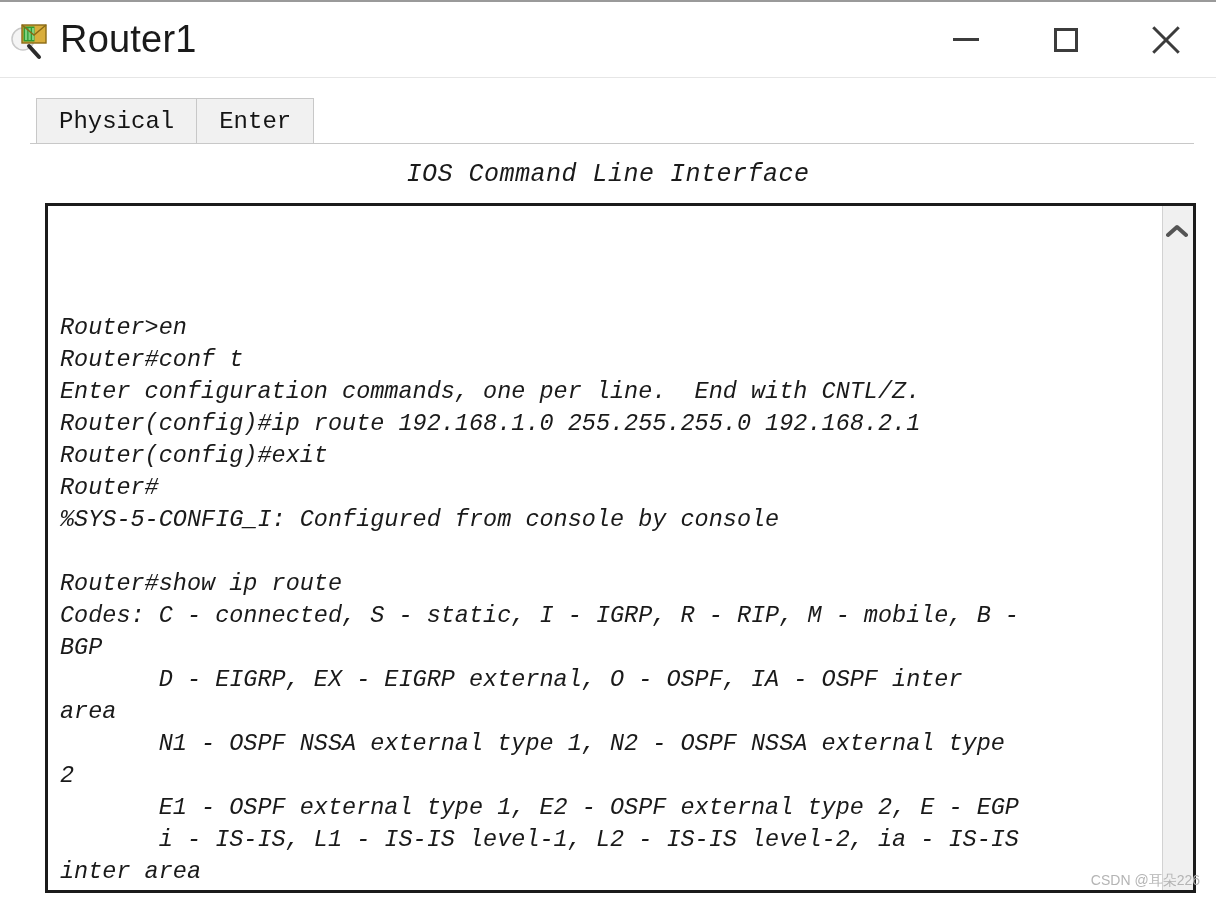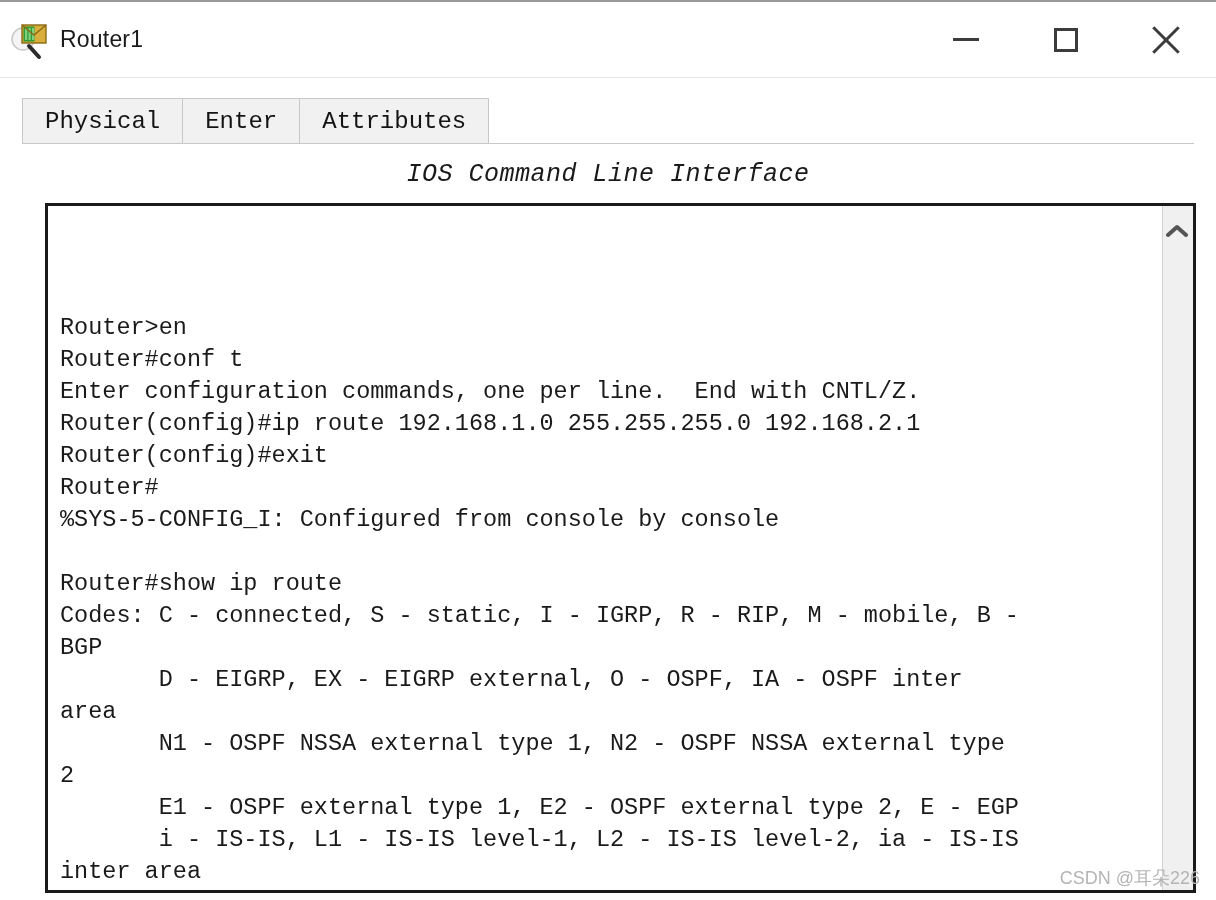--- a/index.html
+++ b/index.html
@@ -29,21 +29,21 @@
     align-items: center;
     border-bottom: 1px solid #e6e6e6;
   }
   .title-icon {
     width: 42px; height: 42px;
     margin-left: 8px;
     flex: 0 0 auto;
     position: relative;
   }
   .title-text {
-    font-size: 23px;
+    font-size: 38px;
     color: #1a1a1a;
     margin-left: 10px;
     font-family: "Liberation Sans", sans-serif;
     white-space: nowrap;
     letter-spacing: 0.2px;
   }
   .win-controls {
     margin-left: auto;
     display: flex;
     align-items: center;
@@ -73,23 +73,24 @@
     width: 36px; height: 3px; background: #3c3c3c;
   }
   .glyph-close::before { transform: translate(-50%,-50%) rotate(45deg); }
   .glyph-close::after  { transform: translate(-50%,-50%) rotate(-45deg); }
 
   
   .tabstrip {
     position: relative;
     height: 52px;
     margin-top: 14px;
-    padding-left: 22px;
+    padding-left: 28px;
     display: flex;
     align-items: flex-end;
+    margin-left: 8px;
   }
   .tabstrip::after {
     content: "";
     position: absolute;
     left: 22px; right: 22px; bottom: 0;
     height: 1px;
     background: #c8c8c8;
   }
   .tab {
     position: relative;
@@ -130,20 +131,21 @@
   
   .terminal-wrap {
     position: relative;
     margin: 14px 20px 0 45px;
     height: 690px;
     border: 3px solid #1b1b1b;
     border-right: none;
     background: #ffffff;
     display: flex;
     overflow: hidden;
+    font-style: italic;
   }
   .terminal {
     flex: 1 1 auto;
     padding: 42px 0 0 12px;
     font-family: "Liberation Mono", monospace;
     font-size: 23.5px;
     line-height: 32px;
     color: #1a1a1a;
     white-space: pre;
     overflow: hidden;
@@ -166,21 +168,21 @@
     justify-content: center;
   }
   .sb-up svg { display: block; }
 
   
   .watermark {
     position: absolute;
     right: 16px;
     bottom: 10px;
     font-family: "Liberation Sans", sans-serif;
-    font-size: 18px;
+    font-size: 14px;
     color: #b4b4b4;
     white-space: nowrap;
     z-index: 9;
     pointer-events: none;
   }
 </style>
 </head>
 <body>
 
 <div id="app">
@@ -213,23 +215,20 @@
     </div>
   </div>
 
   <div class="tabstrip" id="tabstrip">
       <div class="tab">
         <span>Physical</span>
       </div>
       <div class="tab">
         <span>Enter</span>
       </div>
-      <div class="tab">
-        <span>Attributes</span>
-      </div>
     </div>
 
   <div class="cli-header">IOS Command Line Interface</div>
 
   <div class="terminal-wrap">
     <div class="terminal" id="terminal"><div class="line"></div><div class="line"></div><div class="line">Router&gt;en</div><div class="line">Router#conf t</div><div class="line">Enter configuration commands, one per line.  End with CNTL/Z.</div><div class="line">Router(config)#ip route 192.168.1.0 255.255.255.0 192.168.2.1</div><div class="line">Router(config)#exit</div><div class="line">Router#</div><div class="line">%SYS-5-CONFIG_I: Configured from console by console</div><div class="line"></div><div class="line">Router#show ip route</div><div class="line">Codes: C - connected, S - static, I - IGRP, R - RIP, M - mobile, B -</div><div class="line">BGP</div><div class="line">       D - EIGRP, EX - EIGRP external, O - OSPF, IA - OSPF inter</div><div class="line">area</div><div class="line">       N1 - OSPF NSSA external type 1, N2 - OSPF NSSA external type</div><div class="line">2</div><div class="line">       E1 - OSPF external type 1, E2 - OSPF external type 2, E - EGP</div><div class="line">       i - IS-IS, L1 - IS-IS level-1, L2 - IS-IS level-2, ia - IS-IS</div><div class="line">inter area</div><div class="line">       * - candidate default, U - per-user static route, o - ODR</div></div>
     <div class="scrollbar">
       <div class="sb-up">
         <svg width="22" height="14" viewBox="0 0 22 14">
           <path d="M2 11 L11 3 L20 11" fill="none" stroke="#555555" stroke-width="4" stroke-linecap="round" stroke-linejoin="round"></path>

